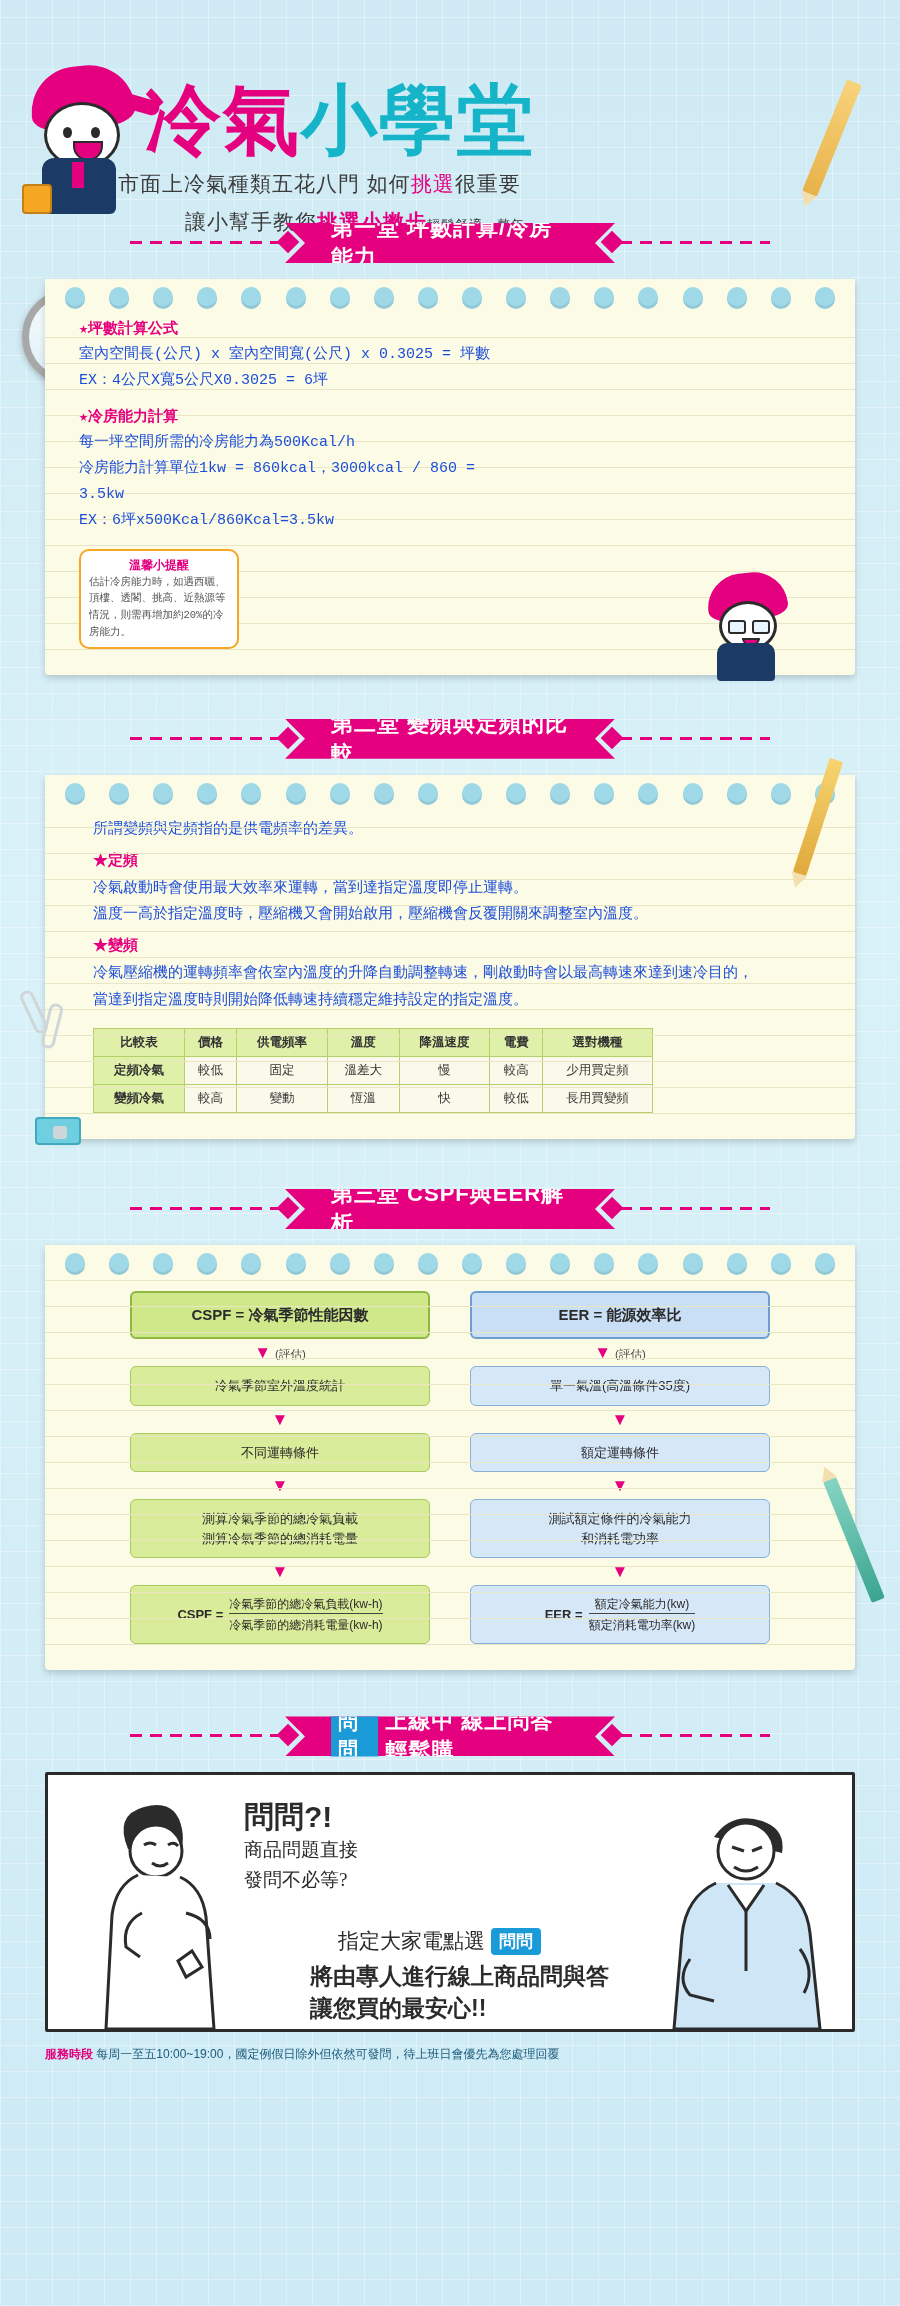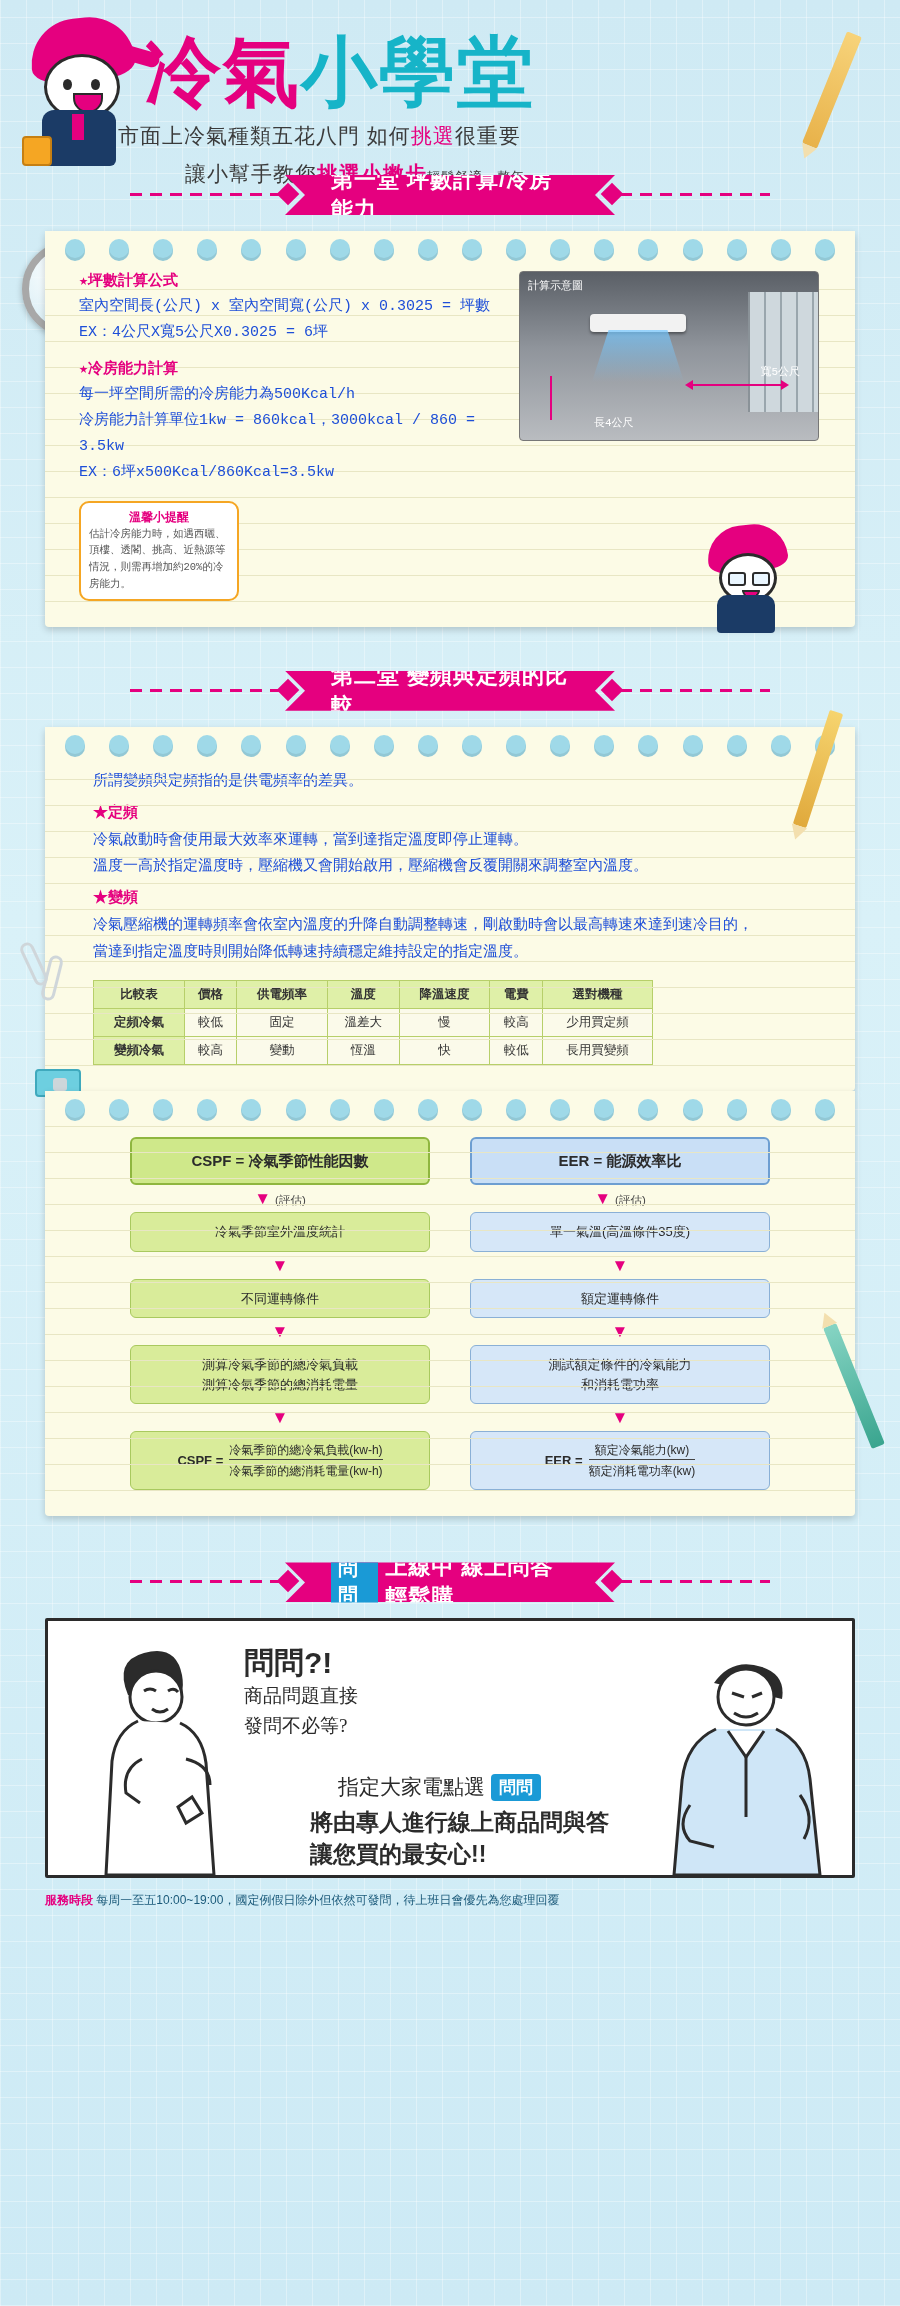--- a/index.html
+++ b/index.html
@@ -14,21 +14,21 @@
     height: 2306px;
     position: relative;
     overflow: hidden;
     background:
       repeating-linear-gradient(0deg, rgba(255,255,255,0.35) 0px, rgba(255,255,255,0.35) 1px, rgba(255,255,255,0) 1px, rgba(255,255,255,0) 26px),
       repeating-linear-gradient(90deg, rgba(255,255,255,0.35) 0px, rgba(255,255,255,0.35) 1px, rgba(255,255,255,0) 1px, rgba(255,255,255,0) 26px),
       linear-gradient(180deg, #cfeaf4 0%, #d9f1f8 40%, #cdeaf5 100%);
   }
 
   
-  .header { position: relative; height: 165px; }
+  .header { position: relative; height: 165px; margin-top: 48px; }
   .logo-title {
     position: absolute; left: 145px; top: 22px;
     font-size: 76px; font-weight: bold;
     letter-spacing: 2px;
     font-family: "DejaVu Sans", "Liberation Sans", sans-serif;
   }
   .logo-title .c1 { color: #e5007f; }
   .logo-title .c2 { color: #16b4c8; }
   .sub1 {
     position: absolute; left: 118px; top: 122px;
@@ -371,30 +371,20 @@
             <div class="txt" style="white-space:pre-line">室內空間長(公尺) x 室內空間寬(公尺) x 0.3025 = 坪數
 EX：4公尺X寬5公尺X0.3025 = 6坪</div>
             <div class="h-star" style="margin-top:12px">★冷房能力計算</div>
             <div class="txt" style="white-space:pre-line">每一坪空間所需的冷房能力為500Kcal/h
 冷房能力計算單位1kw = 860kcal，3000kcal / 860 = 3.5kw
 EX：6坪x500Kcal/860Kcal=3.5kw</div>
             <div class="bubble">
               <div class="bt">溫馨小提醒</div>
               <div class="bx">估計冷房能力時，如遇西曬、頂樓、透閣、挑高、近熱源等情況，則需再增加約20%的冷房能力。</div>
             </div>
-          </div>
-          <div class="room">
-            <div class="lbl-top">計算示意圖</div>
-            <div class="win"></div>
-            <div class="ac"></div>
-            <div class="flow"></div>
-            <div class="arrow-h"></div>
-            <div class="arrow-v"></div>
-            <div class="lbl-w">寬5公尺</div>
-            <div class="lbl-l">長4公尺</div>
           </div>
         </div>
         <div class="mascot2">
           <div class="hat"></div>
           <div class="face">
               <span class="glass l"></span>
               <span class="glass r"></span>
               <span class="mouth"></span>
             </div>
           <div class="body"></div>
@@ -479,20 +469,27 @@
       </div>
       <div class="pencil2"></div>
       <div class="clips">
           <span class="clip a"></span>
           <span class="clip b"></span>
         </div>
       <div class="sharpener"></div>
     </div>
   </div>
 
+  <div class="banner" style="margin-top:46px">
+    <div class="dash l"></div>
+    <div class="dia l"></div>
+    <div class="ribbon">第三堂 CSPF與EER解析</div>
+    <div class="dia r"></div>
+    <div class="dash r"></div>
+  </div>
 
   <div style="position:relative;">
     <div class="note">
       <div class="rings">
         <i></i>
           <i></i>
           <i></i>
           <i></i>
           <i></i>
           <i></i>

